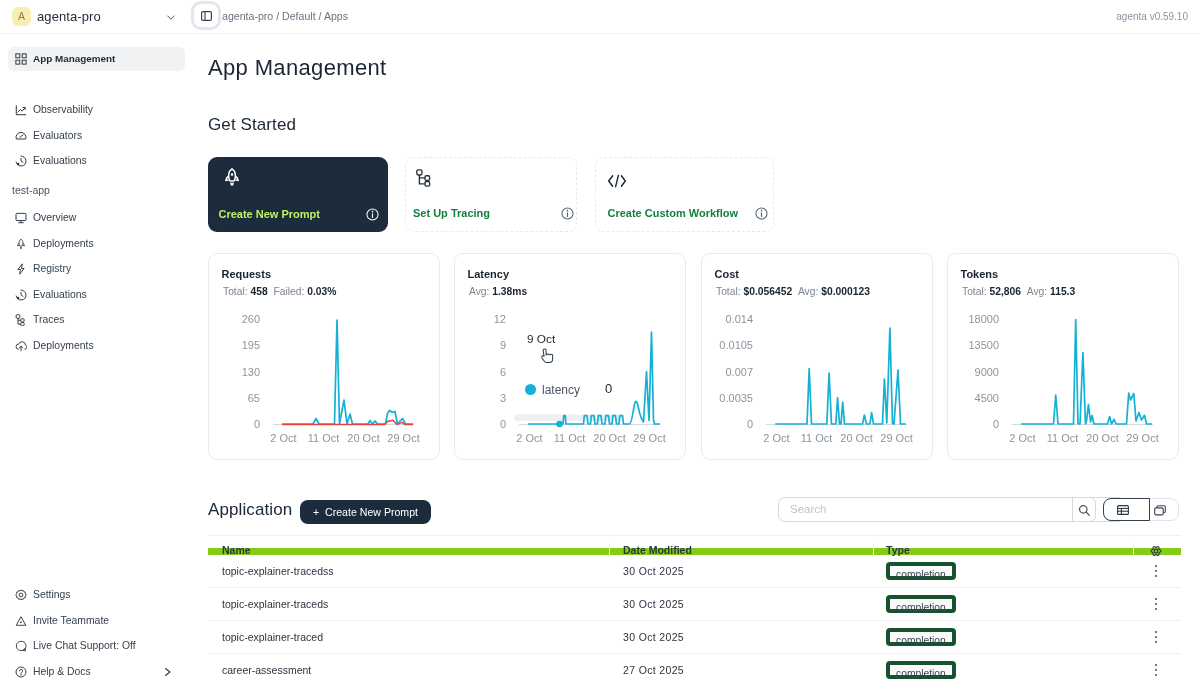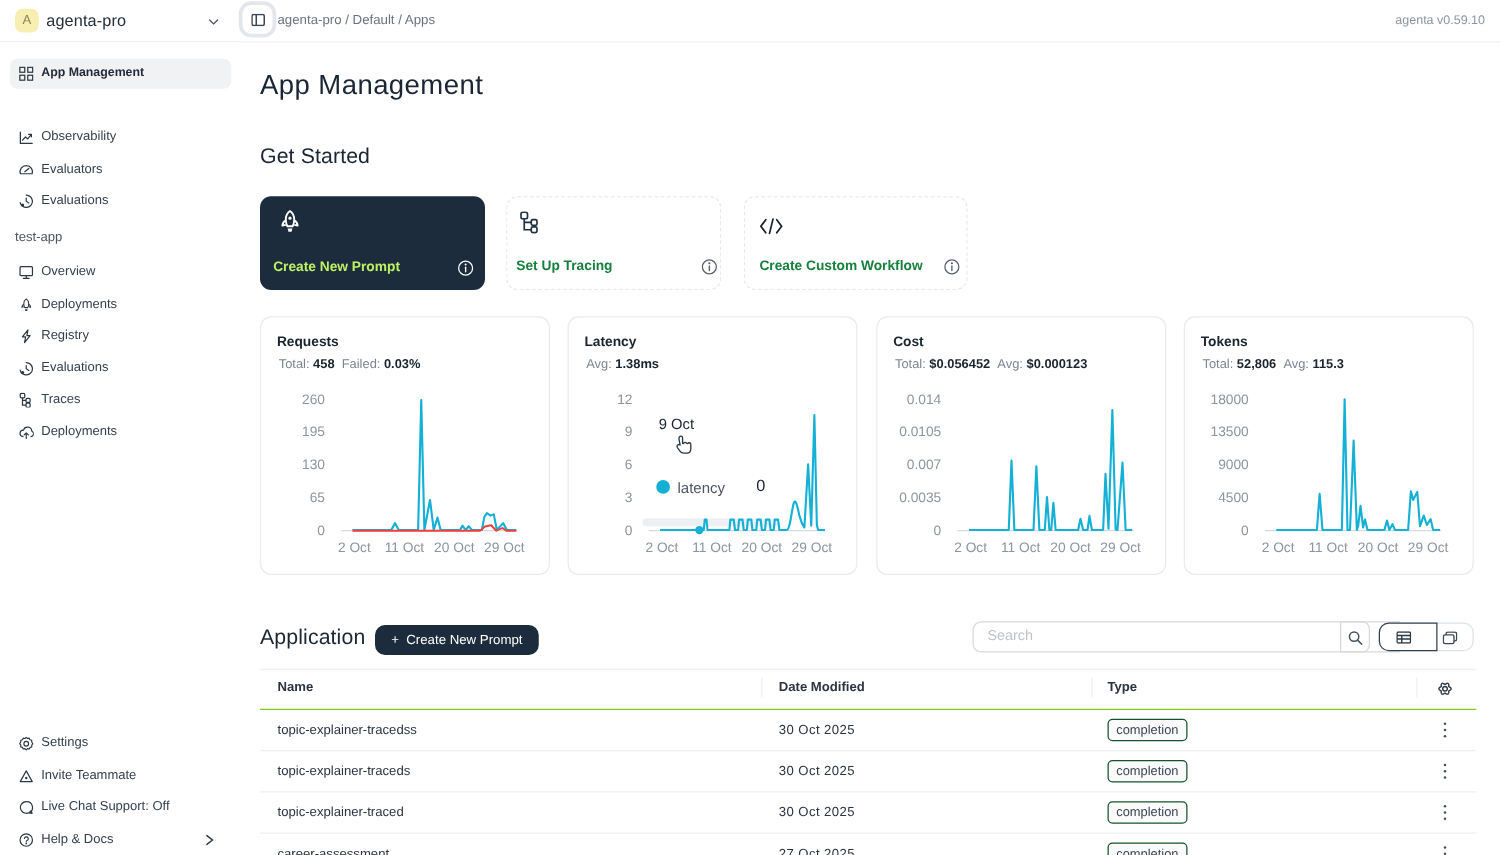--- a/index.html
+++ b/index.html
@@ -53,27 +53,27 @@
   border:1px solid #d9d9d9; border-radius:7px 0 0 7px; }
 .search span { position:absolute; left:11px; top:0; line-height:23px; font-size:11.5px; color:#bfc4cb; }
 .searchbtn { position:absolute; left:880px; top:464px; width:24px; height:25px;
   border:1px solid #d9d9d9; border-radius:0 6px 6px 0; }
 .seg { position:absolute; left:911px; top:464.5px; width:76px; height:23px;
   border:1px solid #dde3e8; border-radius:8px; background:#fff; }
 .seg .l { position:absolute; left:-1px; top:-1px; width:47px; height:23px;
   border:1.4px solid #33414f; border-radius:8px 0 0 8px; background:#fff; }
 
 .tbl { position:absolute; left:16px; top:502px; width:973px; }
-.tbl .thead { position:relative; height:33px; border-top:1px solid #f0f0f0; border-bottom:1px solid #84cc16; }
+.tbl .thead { position:relative; height:20px; border-top:1px solid #f0f0f0; border-bottom:7px solid #84cc16; }
 .tbl .th { position:absolute; top:0; height:28px; line-height:28px; font-size:10.5px; font-weight:700; color:#2b3440; }
 .vsep { position:absolute; top:6px; width:1px; height:16px; background:#f0f0f0; }
 .tbl .tr { position:relative; height:33px; border-bottom:1px solid #f0f0f0; }
 .tbl .td { position:absolute; top:0; height:33px; line-height:33px; font-size:10.5px; color:#2b3440; }
 .tag { display:inline-block; margin-top:7px; padding:0 6px; height:18px; line-height:17px;
-  border:1px solid #14532d; border-radius:4px; background:#fafafa; font-size:10.3px; color:#3c4652; }
+  border:4px solid #14532d; border-radius:4px; background:#fafafa; font-size:10.3px; color:#3c4652; }
 .kebab { position:absolute; left:945.5px; top:10px; width:4px; height:14px; }
 .kebab i { position:absolute; left:1px; width:2.4px; height:2.4px; border-radius:50%; background:#454f5b; }
 </style>
 </head>
 <body>
 
 <div class="hdr">
   <div class="avatar">A</div>
   <div class="orgname">agenta-pro</div>
   <svg class="chev" viewBox="0 0 10 10">

